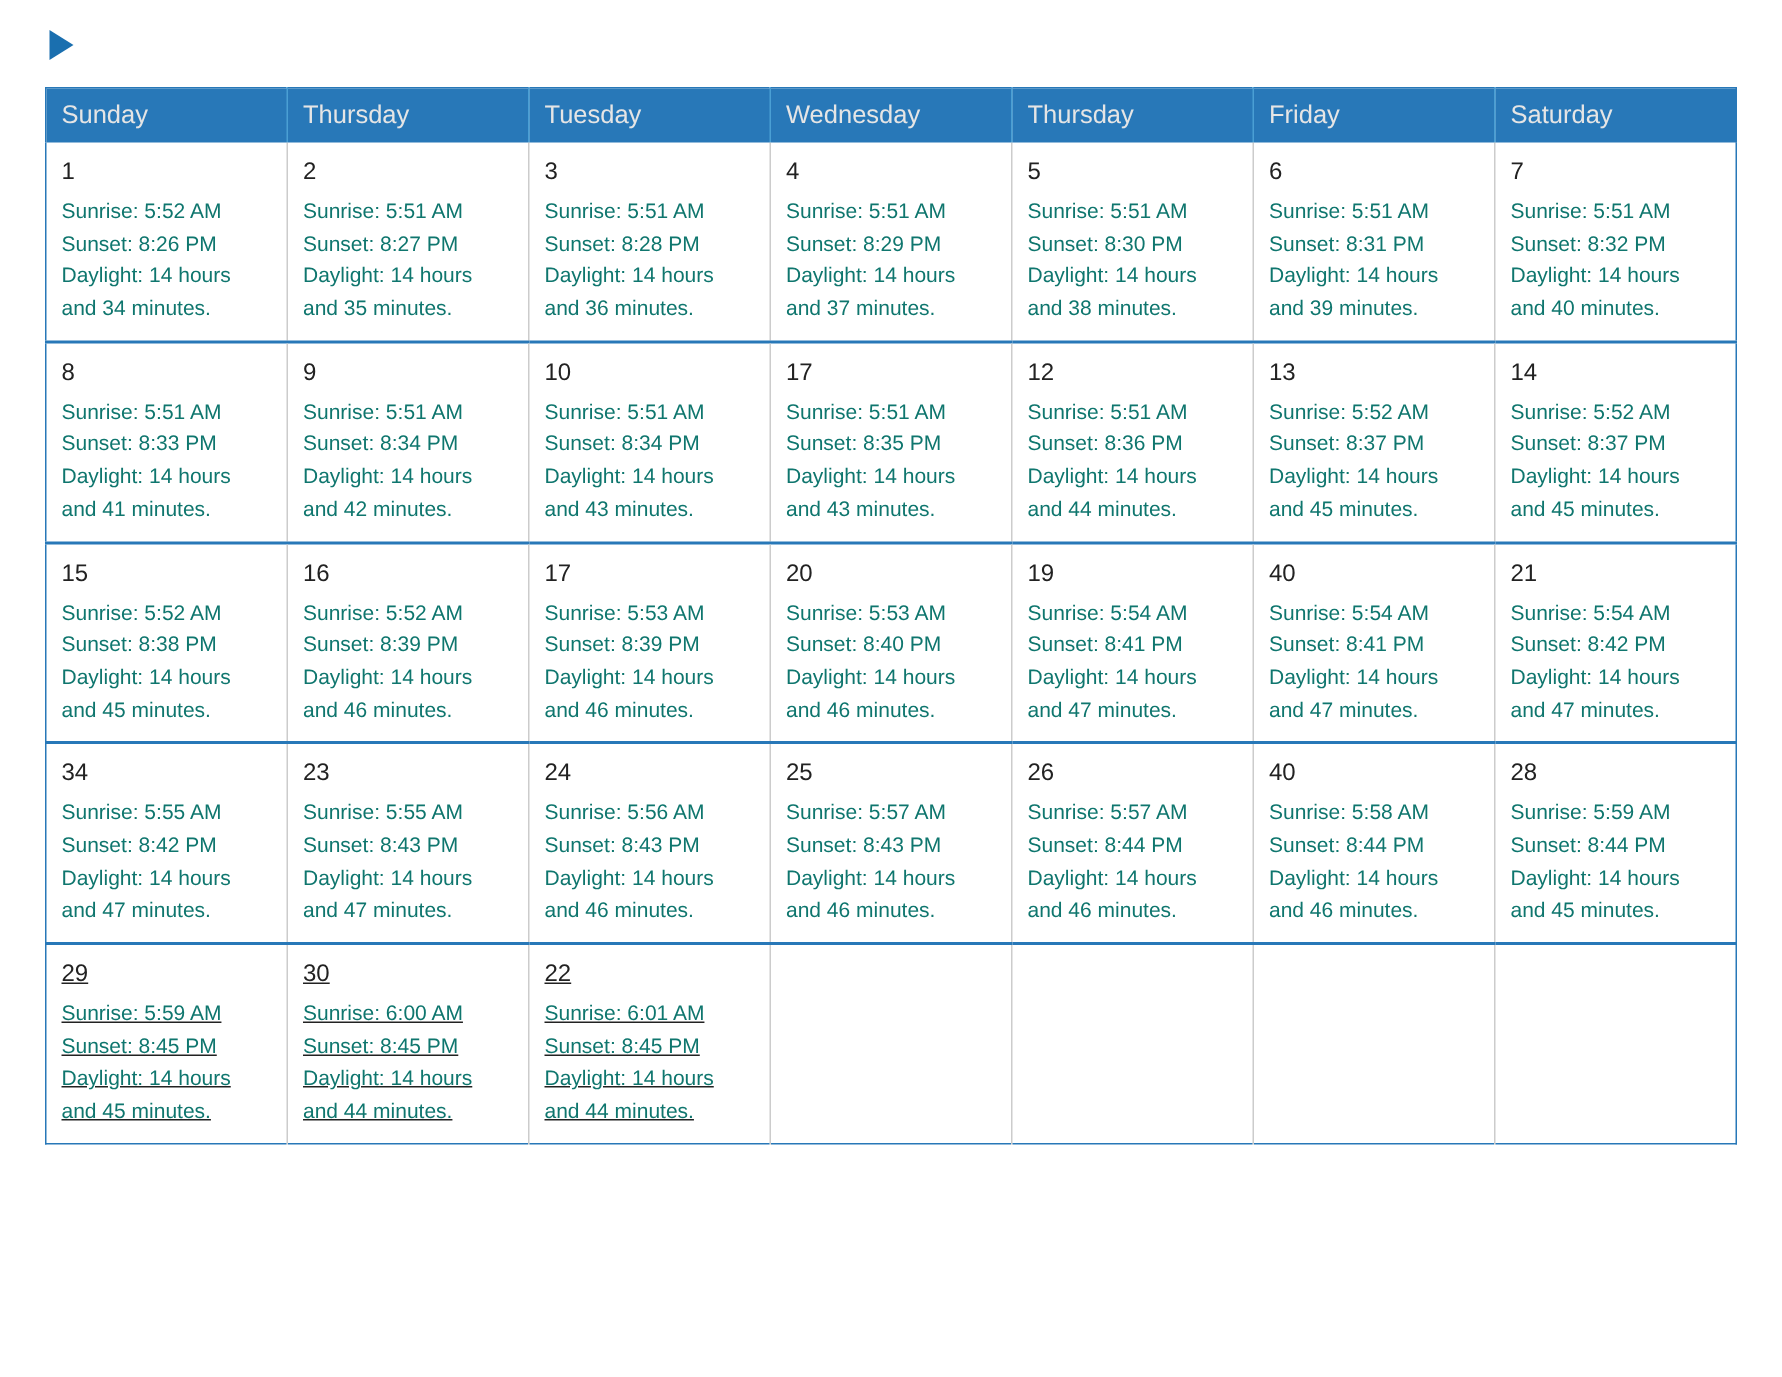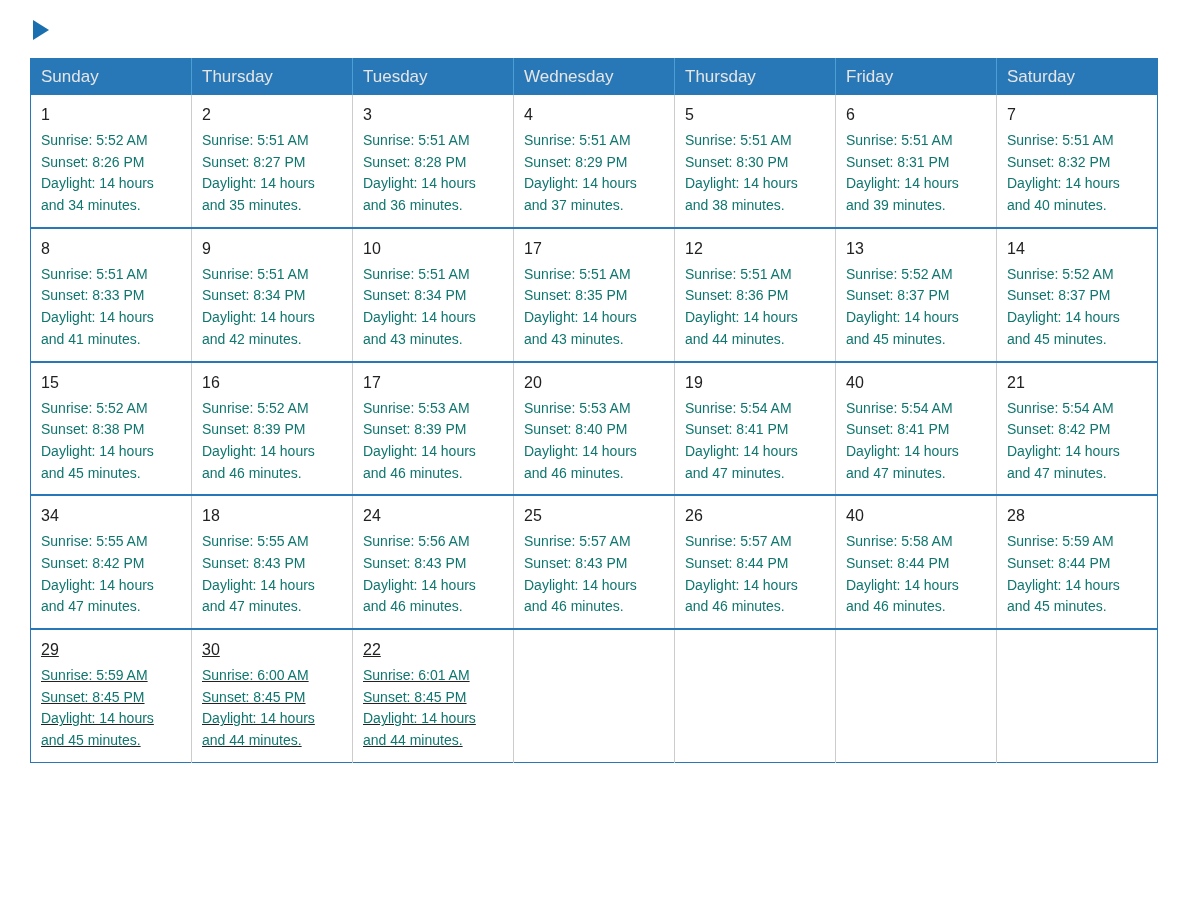--- a/index.html
+++ b/index.html
@@ -227,21 +227,21 @@
           <span class="day-num">21</span>
           <div class="day-info">Sunrise: 5:54 AM<br>Sunset: 8:42 PM<br>Daylight: 14 hours<br>and 47 minutes.</div>
         </td>
       </tr>
       <tr>
         <td>
           <span class="day-num">34</span>
           <div class="day-info">Sunrise: 5:55 AM<br>Sunset: 8:42 PM<br>Daylight: 14 hours<br>and 47 minutes.</div>
         </td>
         <td>
-          <span class="day-num">18</span>
+          <span class="day-num">23</span>
           <div class="day-info">Sunrise: 5:55 AM<br>Sunset: 8:43 PM<br>Daylight: 14 hours<br>and 47 minutes.</div>
         </td>
         <td>
           <span class="day-num">24</span>
           <div class="day-info">Sunrise: 5:56 AM<br>Sunset: 8:43 PM<br>Daylight: 14 hours<br>and 46 minutes.</div>
         </td>
         <td>
           <span class="day-num">25</span>
           <div class="day-info">Sunrise: 5:57 AM<br>Sunset: 8:43 PM<br>Daylight: 14 hours<br>and 46 minutes.</div>
         </td>

